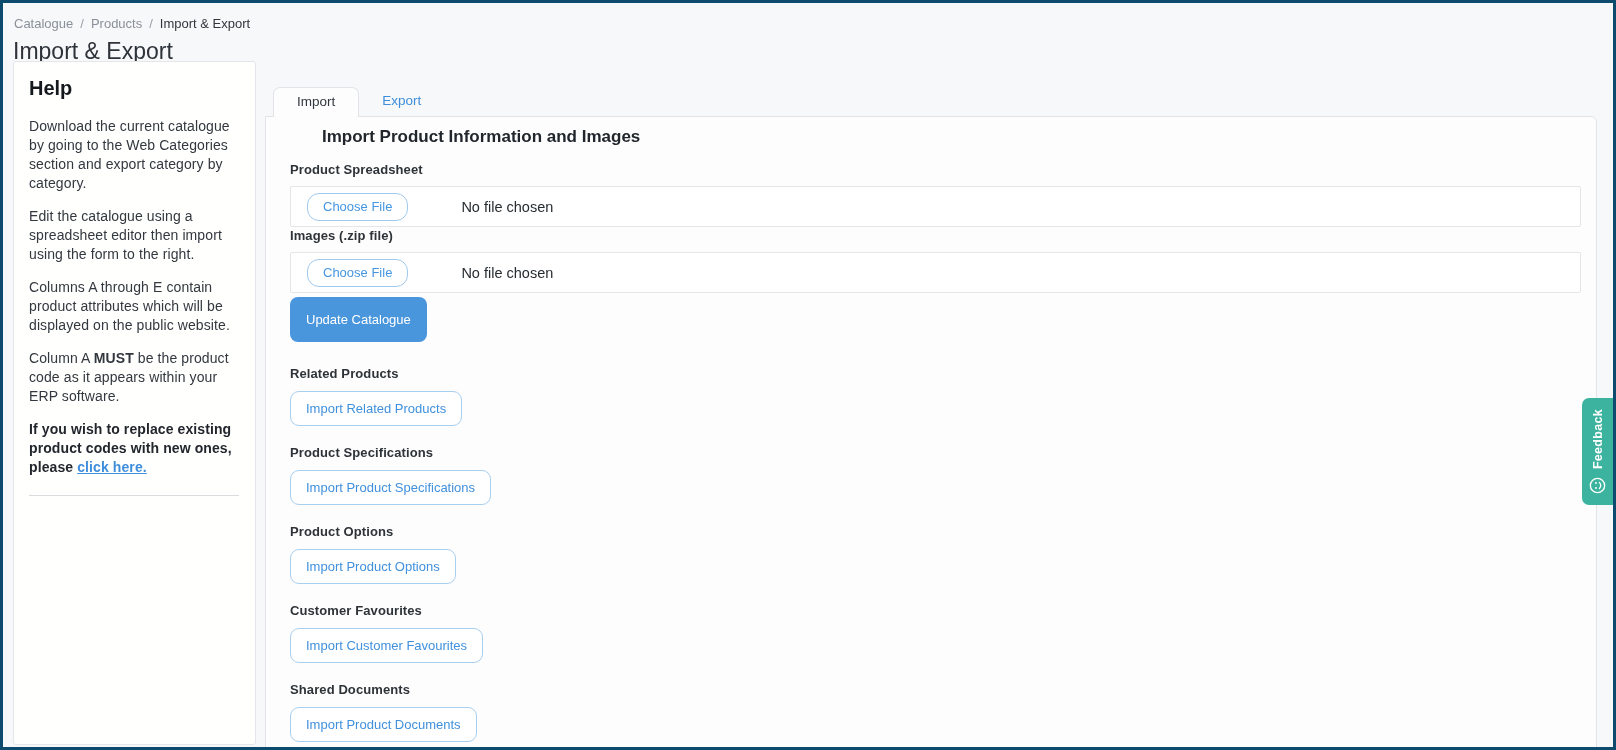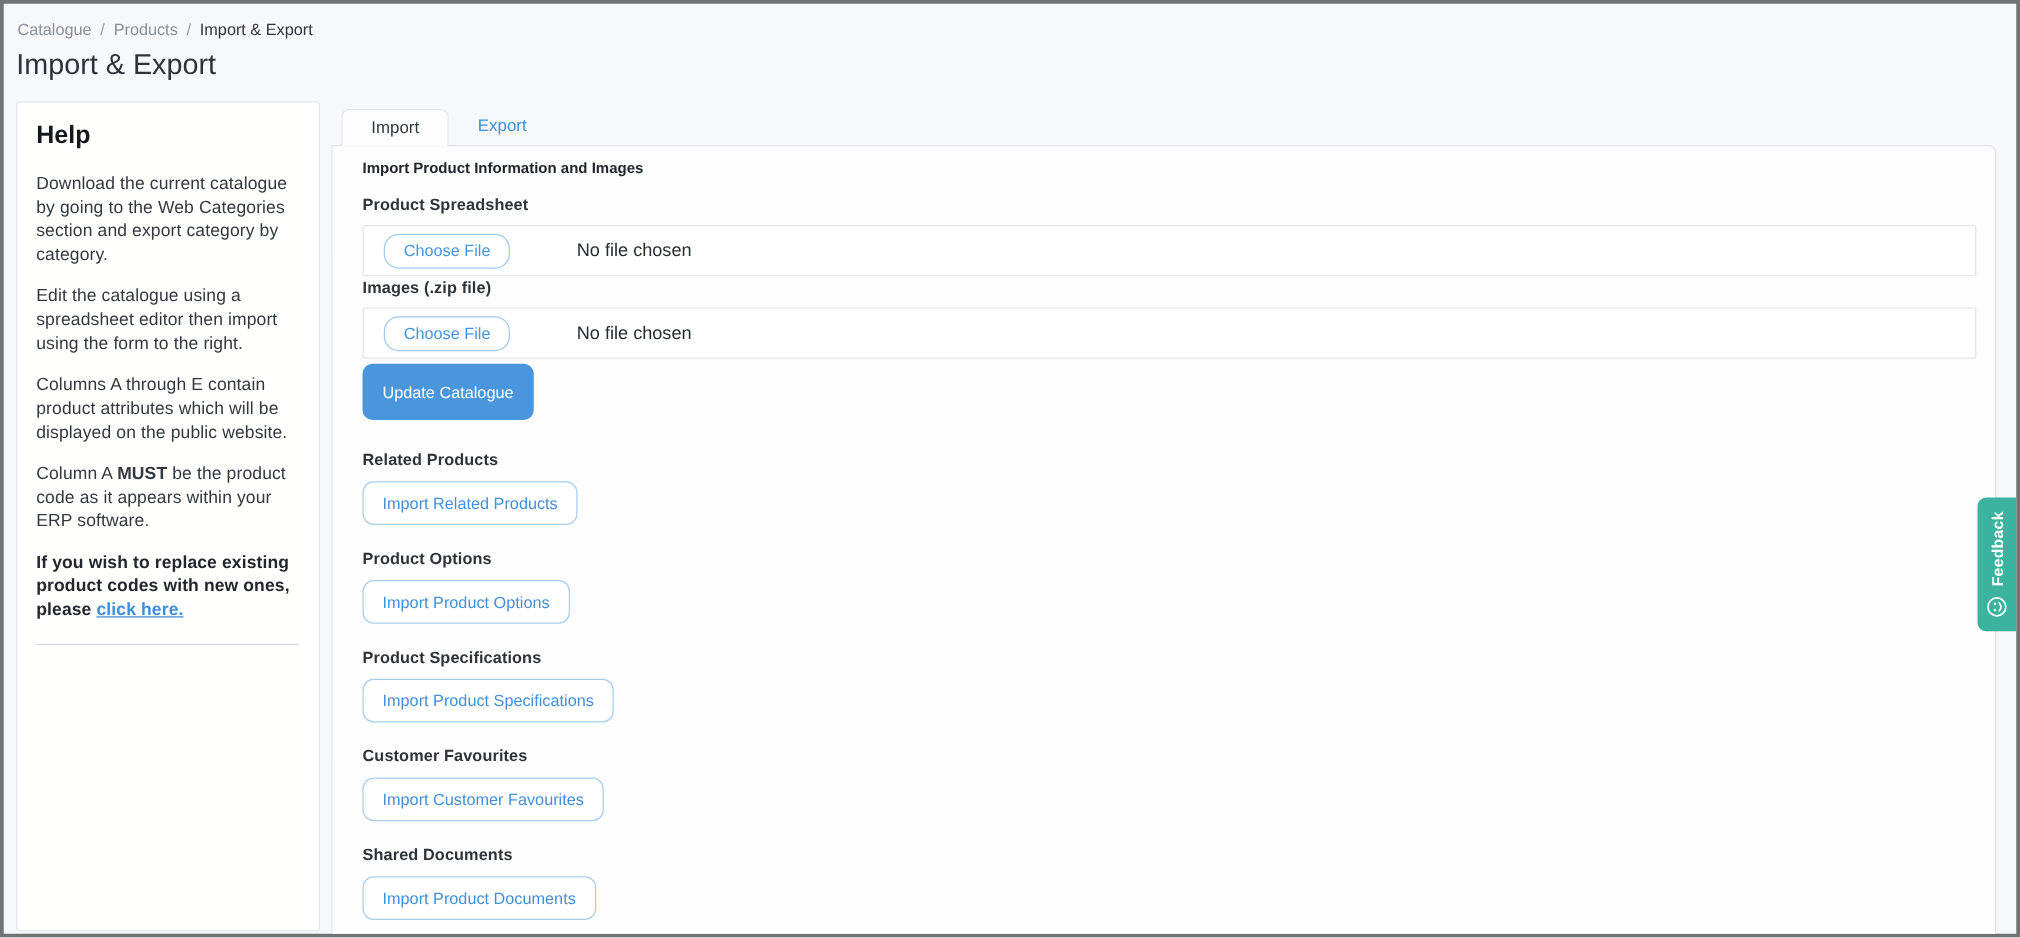--- a/index.html
+++ b/index.html
@@ -1,41 +1,41 @@
 <!DOCTYPE html>
 <html><head>
 <meta charset="utf-8">
 <style>
   * { box-sizing: border-box; margin: 0; padding: 0; }
   html, body { background: #e8e9eb; }
   .screen {
     position: relative;
     width: 1616px; height: 750px;
-    border: 3px solid #737373;
+    border: 3px solid #0c4a6e;
     background: #f7f8fa;
     font-family: "Liberation Sans", sans-serif;
     overflow: hidden;
     color: #32373e;
   }
   
   .breadcrumb {
     position: absolute; left: 11px; top: 13px;
     font-size: 13px; color: #8a9099;
     display: flex; gap: 7px; align-items: center;
   }
   .breadcrumb .crumb { color: #8a9099; cursor: pointer; }
   .breadcrumb .sep { color: #9aa0a8; }
   .breadcrumb .current { color: #31363d; }
   .page-title {
     position: absolute; left: 10px; top: 35px;
     font-size: 23px; font-weight: 500; color: #2e333a;
   }
   
   .help-panel {
-    position: absolute; left: 10px; top: 78px; bottom: 2px; width: 243px;
+    position: absolute; left: 10px; top: 58px; bottom: 2px; width: 243px;
     background: #fffffe; border: 1px solid #e4e6ea; border-radius: 3px;
     padding: 15px 14px 0 15px;
   }
   .help-title { font-size: 20px; font-weight: 700; color: #15191e; margin-bottom: 17px; }
   .help-panel p { font-size: 14px; line-height: 1.36; color: #33383f; margin-bottom: 14px; letter-spacing: 0.1px; }
   .help-panel p.bold-para { font-weight: 700; color: #23272d; }
   .help-link { color: #3f8edb; font-weight: 700; text-decoration: underline; cursor: pointer; }
   .help-divider { border: none; border-top: 1px solid #d9dbde; margin: 17px 2px 0 0; }
   
   .main { position: absolute; left: 262px; top: 84px; bottom: 2px; width: 1332px; display: flex; flex-direction: column; }
@@ -49,21 +49,21 @@
     border-radius: 7px 7px 0 0;
     margin-bottom: -1px;
   }
   .tab.inactive { color: #3f8edb; }
   .panel {
     flex: 1; background: #fdfdfe;
     border: 1px solid #e2e4e8; border-radius: 0 6px 0 0;
     padding: 10px 15px 0 24px;
     position: relative; z-index: 1;
   }
-  .panel-heading { font-size: 12px; font-weight: 700; color: #21262c; margin-bottom: 15px; }
+  .panel-heading { font-size: 17px; font-weight: 700; color: #21262c; margin-bottom: 15px; margin-left: 32px; }
   .field-label { font-size: 13px; font-weight: 700; color: #2e3338; margin-bottom: 9px; letter-spacing: 0.1px; }
   .file-box {
     border: 1px solid #e4e6e9; background: #fff; border-radius: 2px;
     height: 41px; width: 100%;
     display: flex; align-items: center; padding-left: 16px;
     margin-bottom: 1px;
     gap: 40px;
   }
   .choose-btn {
     height: 28px; padding: 0 15px; font-size: 13px; font-family: inherit;
@@ -145,27 +145,27 @@
       </div>
 
       <button class="primary-btn">Update Catalogue</button>
 
       <div class="section">
         <div class="section-label">Related Products</div>
         <button class="outline-btn">Import Related Products</button>
       </div>
 
       <div class="section">
-        <div class="section-label">Product Options</div>
-        <button class="outline-btn">Import Product Options</button>
+        <div class="section-label">Product Specifications</div>
+        <button class="outline-btn">Import Product Specifications</button>
       </div>
 
       <div class="section">
-        <div class="section-label">Product Specifications</div>
-        <button class="outline-btn">Import Product Specifications</button>
+        <div class="section-label">Product Options</div>
+        <button class="outline-btn">Import Product Options</button>
       </div>
 
       <div class="section">
         <div class="section-label">Customer Favourites</div>
         <button class="outline-btn">Import Customer Favourites</button>
       </div>
 
       <div class="section">
         <div class="section-label">Shared Documents</div>
         <button class="outline-btn">Import Product Documents</button>

